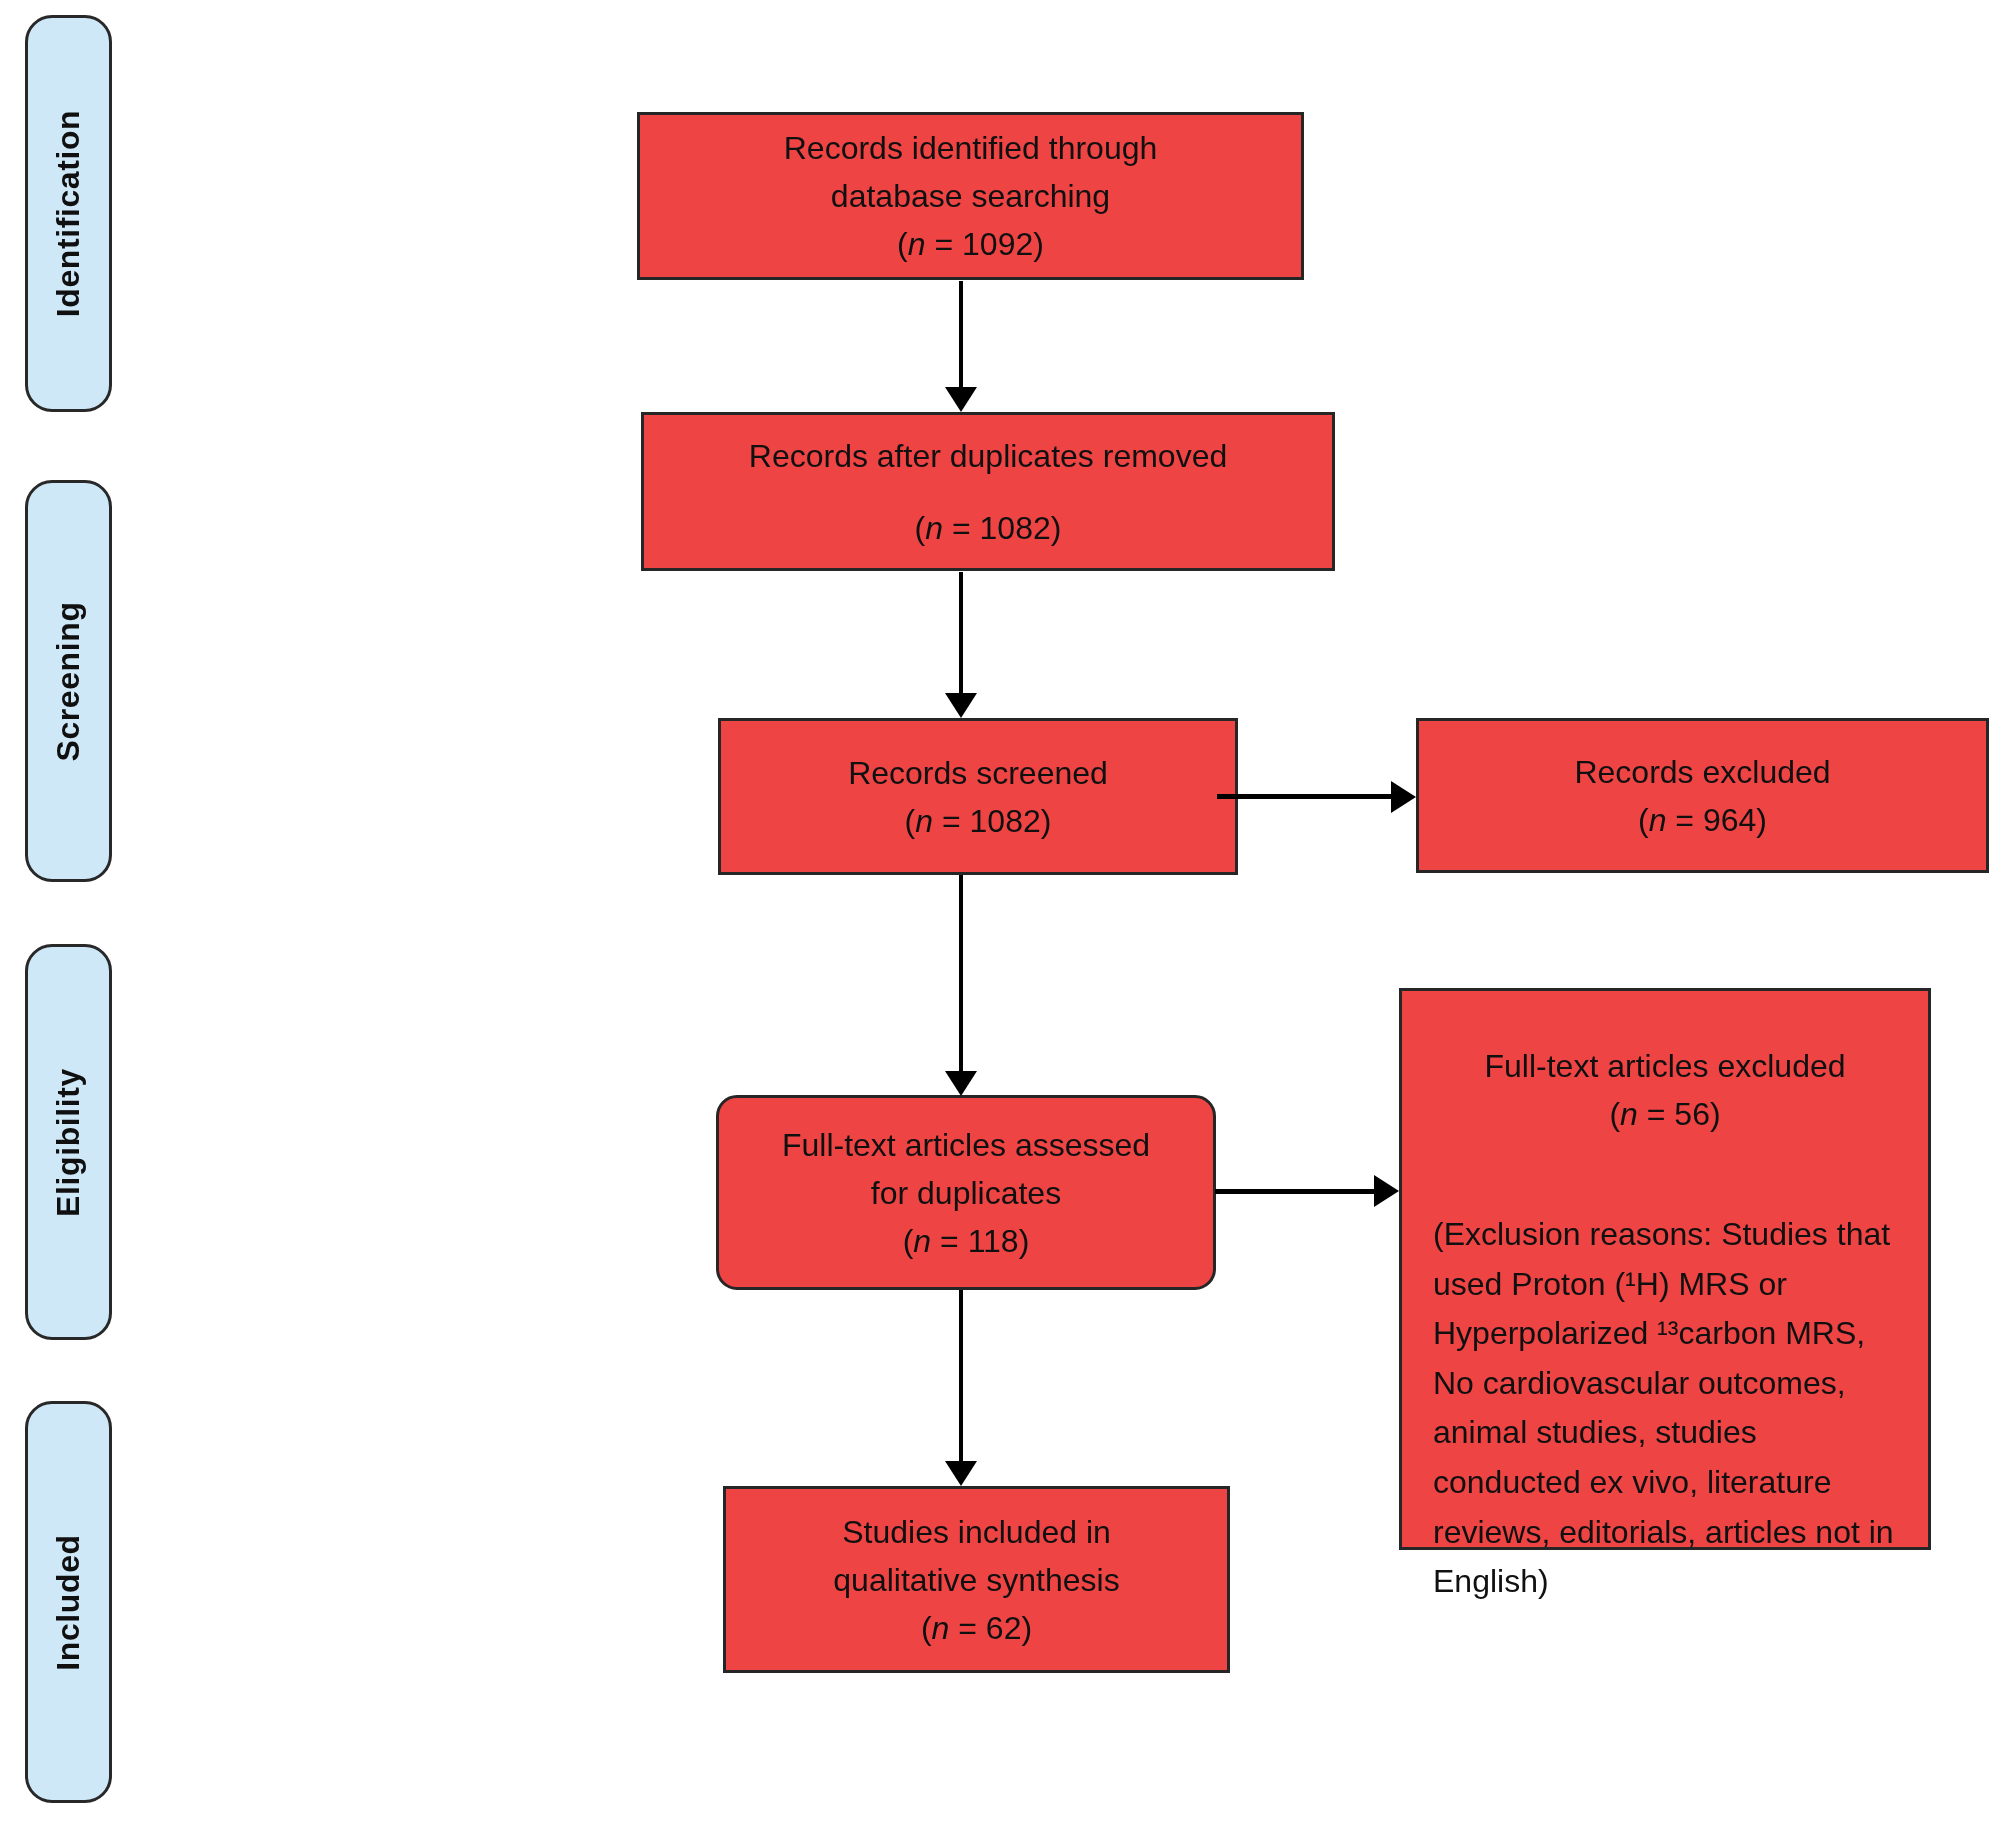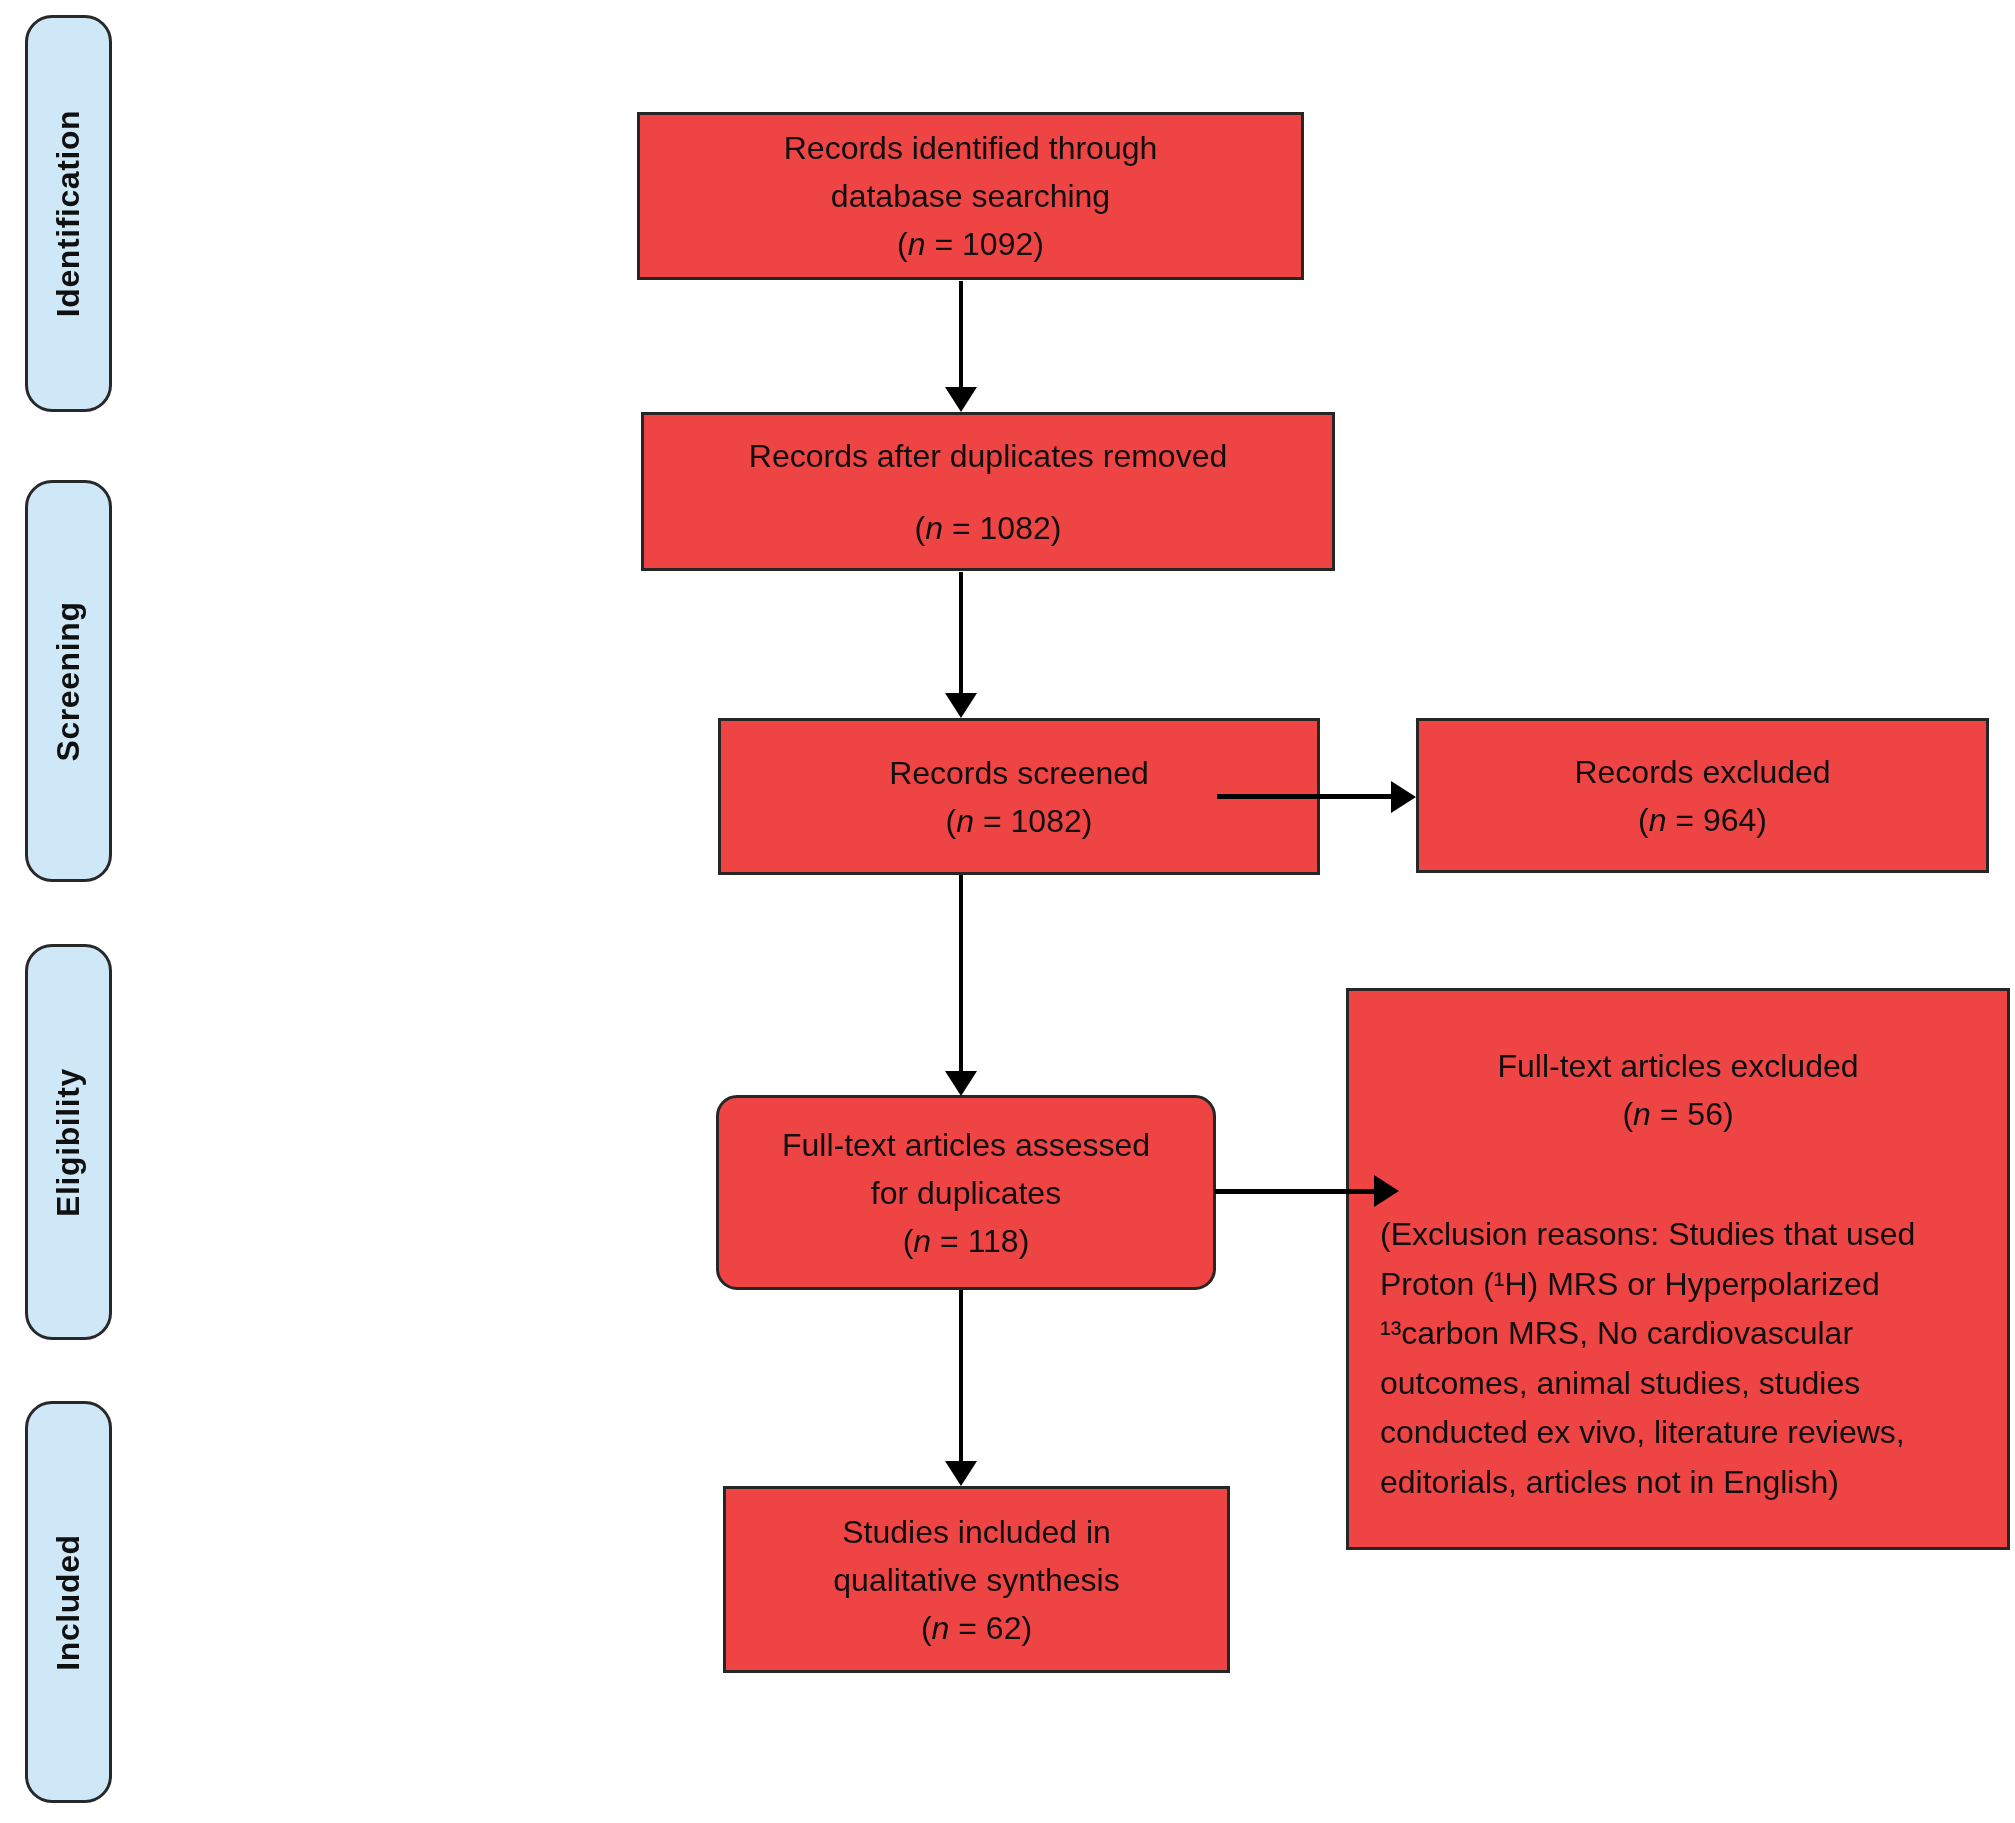--- a/index.html
+++ b/index.html
@@ -95,37 +95,37 @@
     <div>Records identified through</div>
     <div>database searching</div>
     <div>(<i>n</i> = 1092)</div>
   </div>
 
   <div class="fbox" style="left:641px;top:412px;width:694px;height:159px;gap:24px;">
     <div>Records after duplicates removed</div>
     <div>(<i>n</i> = 1082)</div>
   </div>
 
-  <div class="fbox" style="left:718px;top:718px;width:602px;height:157px;">
+  <div class="fbox" style="left:718px;top:718px;width:520px;height:157px;">
     <div>Records screened</div>
     <div>(<i>n</i> = 1082)</div>
   </div>
 
   <div class="fbox" style="left:1416px;top:718px;width:573px;height:155px;">
     <div>Records excluded</div>
     <div>(<i>n</i> = 964)</div>
   </div>
 
   <div class="fbox" style="left:716px;top:1095px;width:500px;height:195px;border-radius:21px;">
     <div>Full-text articles assessed</div>
     <div>for duplicates</div>
     <div>(<i>n</i> = 118)</div>
   </div>
 
-  <div class="fbox bigbox" style="left:1346px;top:988px;width:664px;height:562px;">
+  <div class="fbox bigbox" style="left:1399px;top:988px;width:532px;height:562px;">
     <div>Full-text articles excluded</div>
     <div>(<i>n</i> = 56)</div>
     <div class="reasons">(Exclusion reasons: Studies that used Proton (¹H) MRS or Hyperpolarized ¹³carbon MRS, No cardiovascular outcomes, animal studies, studies conducted ex vivo, literature reviews, editorials, articles not in English)</div>
   </div>
 
   <div class="fbox" style="left:713px;top:1486px;width:507px;height:187px;margin-left:10px;">
     <div>Studies included in</div>
     <div>qualitative synthesis</div>
     <div>(<i>n</i> = 62)</div>
   </div>

